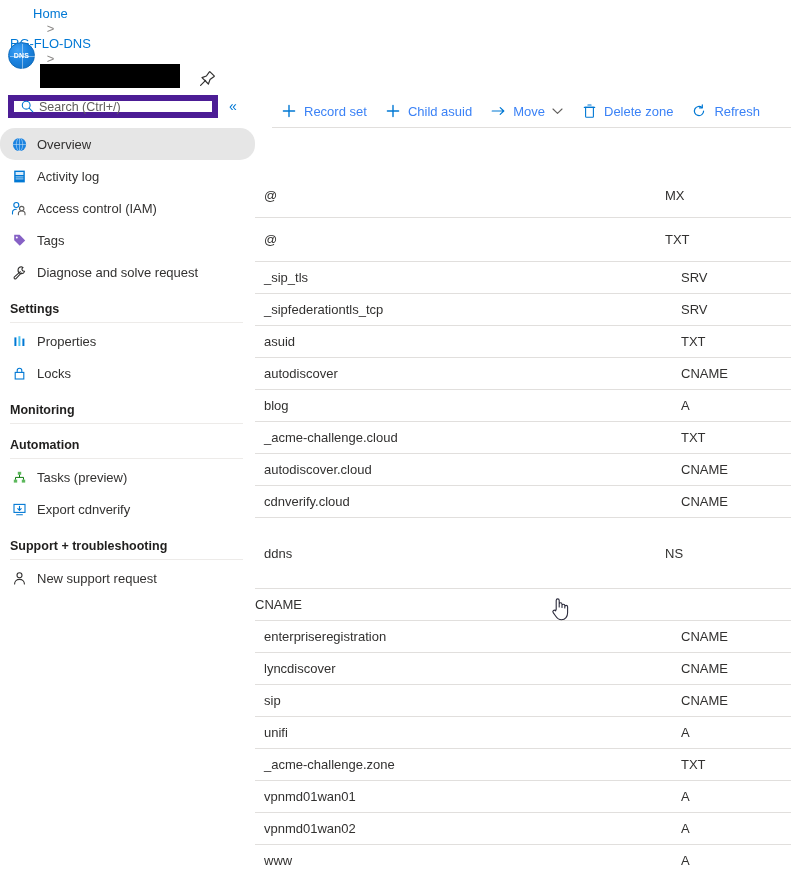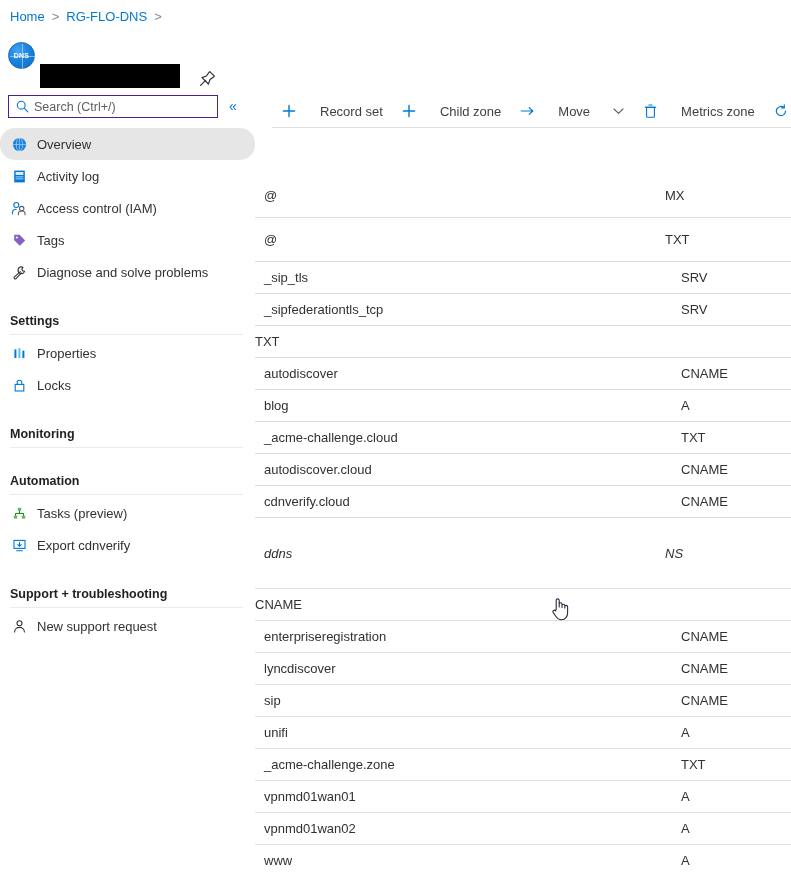--- a/index.html
+++ b/index.html
@@ -19,20 +19,21 @@
   }
 
   
   .breadcrumb {
     position: absolute;
     left: 10px; top: 6px;
     height: 20px;
     display: flex; align-items: center;
     font-size: 13px;
     white-space: nowrap;
+    flex-direction: column;
   }
   .crumb-link {
     color: #0078d4;
     cursor: pointer;
     text-decoration: none;
   }
   .crumb-sep {
     color: #8a8886;
     margin: 0 7px;
     font-size: 13px;
@@ -94,21 +95,21 @@
     left: 196px; top: 38px;
     width: 22px; height: 22px;
     cursor: pointer;
   }
 
   
   .search-wrap {
     position: absolute;
     left: 8px; top: 95px;
     width: 210px; height: 23px;
-    border: 1px solid #4c1d95;
+    border: 6px solid #4c1d95;
     background: #ffffff;
     display: flex; align-items: center;
   }
   .search-icon { margin: 0 5px 0 7px; flex: 0 0 auto; display:flex; }
   .search-input {
     border: none; outline: none;
     font-family: "Liberation Sans", sans-serif;
     font-size: 12.5px;
     color: #323130;
     background: transparent;
@@ -146,21 +147,21 @@
   .nav-item.selected { background: #e6e6e6; border-radius: 15px; }
   .nav-ico {
     width: 18px; height: 18px;
     margin-right: 9px;
     flex: 0 0 auto;
     display: flex; align-items: center; justify-content: center;
   }
   .nav-label { line-height: 1; }
 
   .nav-section {
-    margin-top: 26px;
+    margin-top: 14px;
     padding: 0 12px 0 10px;
   }
   .nav-section-title {
     font-size: 12.5px;
     font-weight: bold;
     color: #201f1e;
     padding-bottom: 6px;
   }
   .nav-section-rule {
     height: 1px;
@@ -174,24 +175,23 @@
     left: 272px; top: 95px;
     height: 32px;
     display: flex; align-items: center;
     gap: 0px;
   }
   .tb-btn {
     display: flex; align-items: center;
     height: 30px;
     padding: 0 9px;
     font-size: 13px;
-    color: #404040;
+    color: #3b82f6;
     cursor: pointer;
     white-space: nowrap;
-    gap: 16px;
   }
   .tb-ico {
     width: 16px; height: 16px;
     margin-right: 7px;
     display: flex; align-items: center; justify-content: center;
     flex: 0 0 auto;
   }
   .tb-caret {
     margin-left: 7px;
     display: flex; align-items: center;
@@ -213,21 +213,21 @@
     position: relative;
     display: flex;
     align-items: center;
     border-bottom: 1px solid #e1dfdd;
     font-size: 13px;
     color: #323130;
     cursor: pointer;
   }
   .rec-row.h-normal { height: 32px; justify-content: space-between; }
   .rec-row.h-tall   { height: 44px; }
-  .rec-row.h-xtall  { height: 71px; font-style: italic; }
+  .rec-row.h-xtall  { height: 71px; }
   .rec-name {
     width: 410px;
     padding-left: 9px;
     overflow: hidden;
     white-space: nowrap;
     text-overflow: ellipsis;
   }
   .rec-type {
     width: 110px;
     white-space: nowrap;
@@ -330,21 +330,21 @@
 
     <div class="nav-item">
       <span class="nav-ico">
         <svg width="15" height="15" viewBox="0 0 15 15">
           <g fill="none" stroke="#323130" stroke-width="1.1" stroke-linejoin="round">
             <path d="M9.4 1.8 a3.4 3.4 0 1 0 3.2 4.6 l-2.0-.6 -.8-1.8 1.2-1.6 z"></path>
             <path d="M8.6 6.4 L2.2 12.2 a1.2 1.2 0 0 0 1.6 1.6 L9.6 7.6"></path>
           </g>
         </svg>
       </span>
-      <span class="nav-label">Diagnose and solve problems</span>
+      <span class="nav-label">Diagnose and solve request</span>
     </div>
 
     <div class="nav-section">
       <div class="nav-section-title">Settings</div>
       <div class="nav-section-rule"></div>
     </div>
     <div class="nav-item">
       <span class="nav-ico">
         <svg width="15" height="15" viewBox="0 0 15 15">
           <rect x="2.4" y="3.4" width="2.0" height="8.6" fill="#0078d4"></rect>
@@ -421,21 +421,21 @@
       </span>
       <span>Record set</span>
     </div>
 
     <div class="tb-btn">
       <span class="tb-ico">
         <svg width="14" height="14" viewBox="0 0 14 14">
           <path d="M7 1.4 V12.6 M1.4 7 H12.6" stroke="#0078d4" stroke-width="1.4" stroke-linecap="round"></path>
         </svg>
       </span>
-      <span>Child zone</span>
+      <span>Child asuid</span>
     </div>
 
     <div class="tb-btn">
       <span class="tb-ico">
         <svg width="15" height="14" viewBox="0 0 15 14">
           <path d="M1.2 7 H12.6 M9.2 3.6 L12.8 7 L9.2 10.4" fill="none" stroke="#0078d4" stroke-width="1.2" stroke-linecap="round" stroke-linejoin="round"></path>
         </svg>
       </span>
       <span>Move</span>
       <span class="tb-caret">
@@ -445,21 +445,21 @@
       </span>
     </div>
 
     <div class="tb-btn">
       <span class="tb-ico">
         <svg width="13" height="14" viewBox="0 0 13 14">
           <path d="M2.6 3.4 H10.4 V12.4 a.9.9 0 0 1-.9.9 H3.5 a.9.9 0 0 1-.9-.9 Z" fill="none" stroke="#0078d4" stroke-width="1.1"></path>
           <path d="M1.3 3.4 H11.7 M4.9 1.0 H8.1" stroke="#0078d4" stroke-width="1.1" stroke-linecap="round"></path>
         </svg>
       </span>
-      <span>Metrics zone</span>
+      <span>Delete zone</span>
     </div>
 
     <div class="tb-btn">
       <span class="tb-ico">
         <svg width="14" height="14" viewBox="0 0 14 14">
           <path d="M11.6 7 a4.6 4.6 0 1 1-1.6-3.5" fill="none" stroke="#0078d4" stroke-width="1.2" stroke-linecap="round"></path>
           <path d="M10.3 .9 V3.8 H7.4" fill="none" stroke="#0078d4" stroke-width="1.2" stroke-linecap="round" stroke-linejoin="round"></path>
         </svg>
       </span>
       <span>Refresh</span>
@@ -479,20 +479,21 @@
       </div>
       <div class="rec-row h-normal">
         <div class="rec-name">_sip_tls</div>
         <div class="rec-type">SRV</div>
       </div>
       <div class="rec-row h-normal">
         <div class="rec-name">_sipfederationtls_tcp</div>
         <div class="rec-type">SRV</div>
       </div>
       <div class="rec-row h-normal">
+        <div class="rec-name">asuid</div>
         <div class="rec-type">TXT</div>
       </div>
       <div class="rec-row h-normal">
         <div class="rec-name">autodiscover</div>
         <div class="rec-type">CNAME</div>
       </div>
       <div class="rec-row h-normal">
         <div class="rec-name">blog</div>
         <div class="rec-type">A</div>
       </div>

